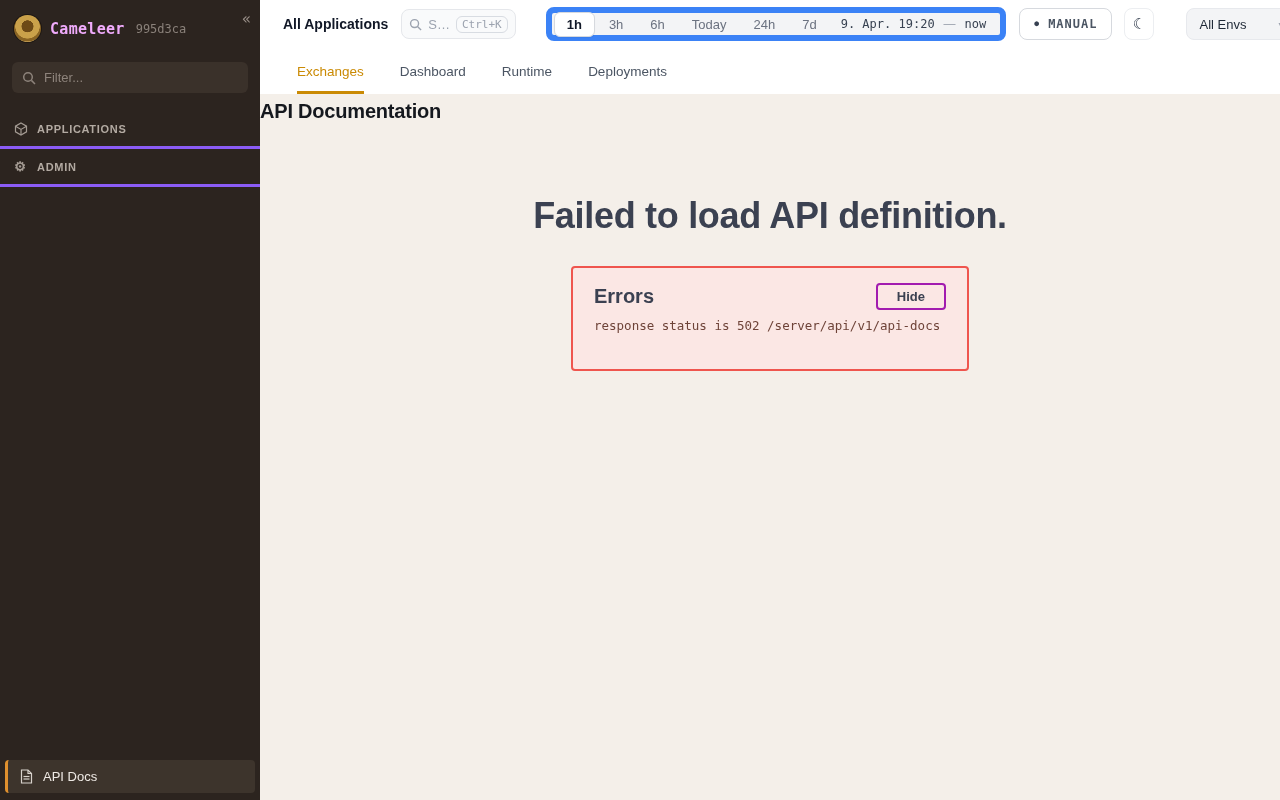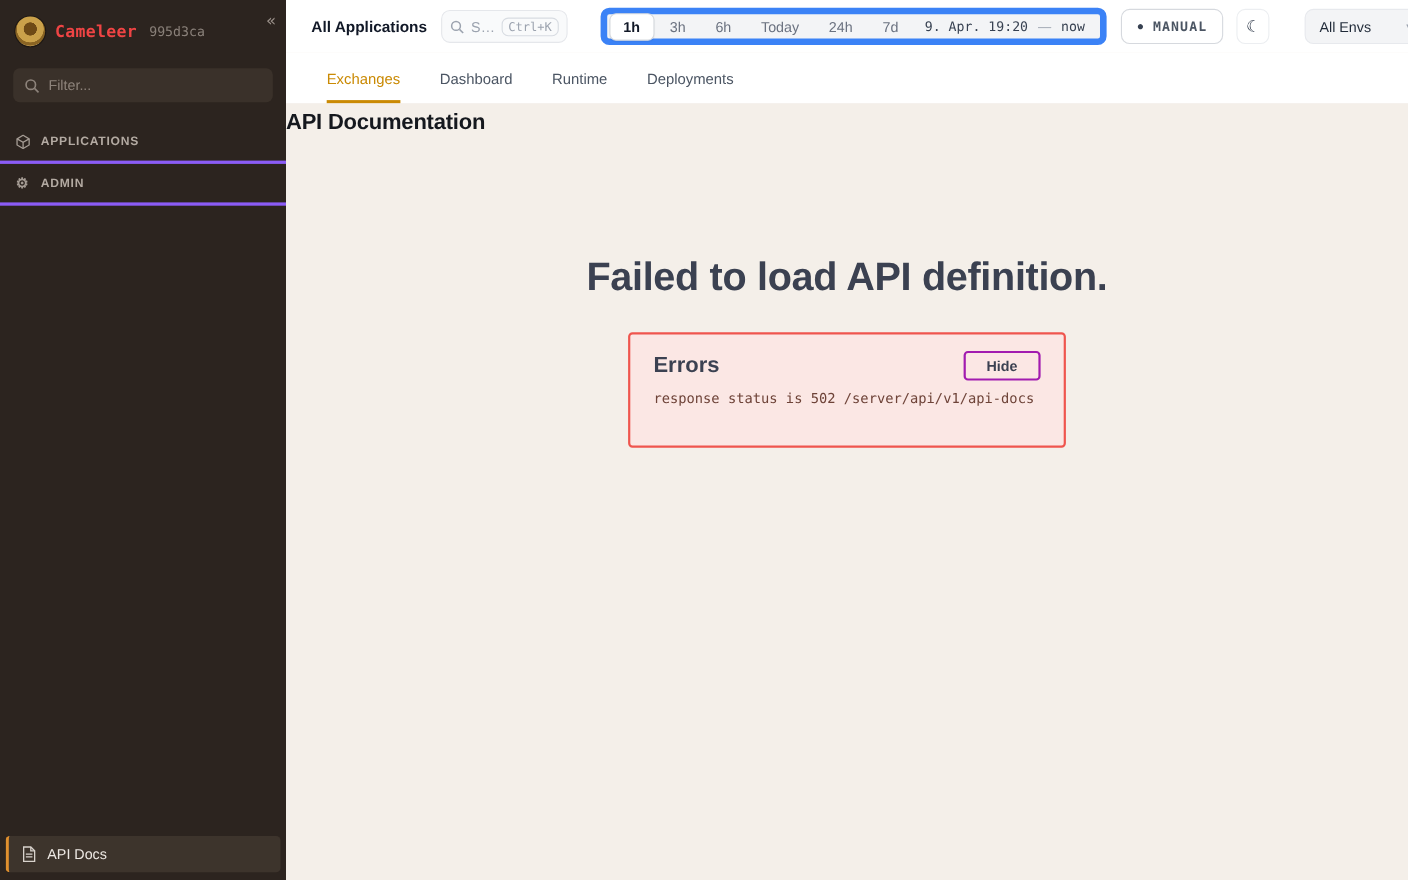--- a/index.html
+++ b/index.html
@@ -19,21 +19,21 @@
   }
   .logo-row { display: flex; align-items: center; gap: 9px; padding: 15px 14px 12px 14px; }
   .logo-badge {
     width: 27px; height: 27px; border-radius: 50%;
     background: radial-gradient(circle at 50% 42%, #6e4a16 0 28%, #caa14a 30% 58%, #8a6423 60% 72%, #d9b05e 74% 82%, #5b3f14 84%);
     box-shadow: 0 0 0 1px #1d1712;
     flex: none;
   }
   .logo-name {
     font-family: "DejaVu Sans Mono", monospace;
-    color: #ef4444; font-weight: bold; font-size: 15px; letter-spacing: 0.3px;
+    color: #f0abfc; font-weight: bold; font-size: 15px; letter-spacing: 0.3px;
   }
   .logo-suffix { font-family: "DejaVu Sans Mono", monospace; color: #8a817a; font-size: 12px; margin-left: 2px; }
   .collapse-btn {
     position: absolute; top: 10px; right: 9px;
     background: none; border: none; color: #9a9089; font-size: 15px; cursor: pointer;
     font-family: "DejaVu Sans", sans-serif;
   }
   .filter-box {
     margin: 8px 12px 18px 12px; height: 31px;
     background: #3a312a; border-radius: 6px;
@@ -130,21 +130,21 @@
   }
   .tab.active { color: #ca8a04; border-bottom-color: #ca8a04; }
 
   
   .main { flex: 1; background: #f4efe9; overflow: hidden; }
   .page-title {
     font-size: 20px; font-weight: 800; color: #15181e;
     margin: 6px 0 0 0; letter-spacing: -0.2px;
   }
   .headline {
-    margin-top: 108px; text-align: center;
+    margin-top: 72px; text-align: center;
     font-size: 36px; font-weight: 700; color: #3b4151; letter-spacing: -0.3px;
   }
   .errors-panel {
     width: 398px; margin: 29px auto 16px auto;
     background: #fbe7e4; border: 2px solid #ef554e; border-radius: 4px;
     padding: 15px 21px 36px 21px;
   }
   .errors-head { display: flex; align-items: center; justify-content: space-between; }
   .errors-title { font-size: 20px; font-weight: 700; color: #3b4151; }
   .hide-btn {

